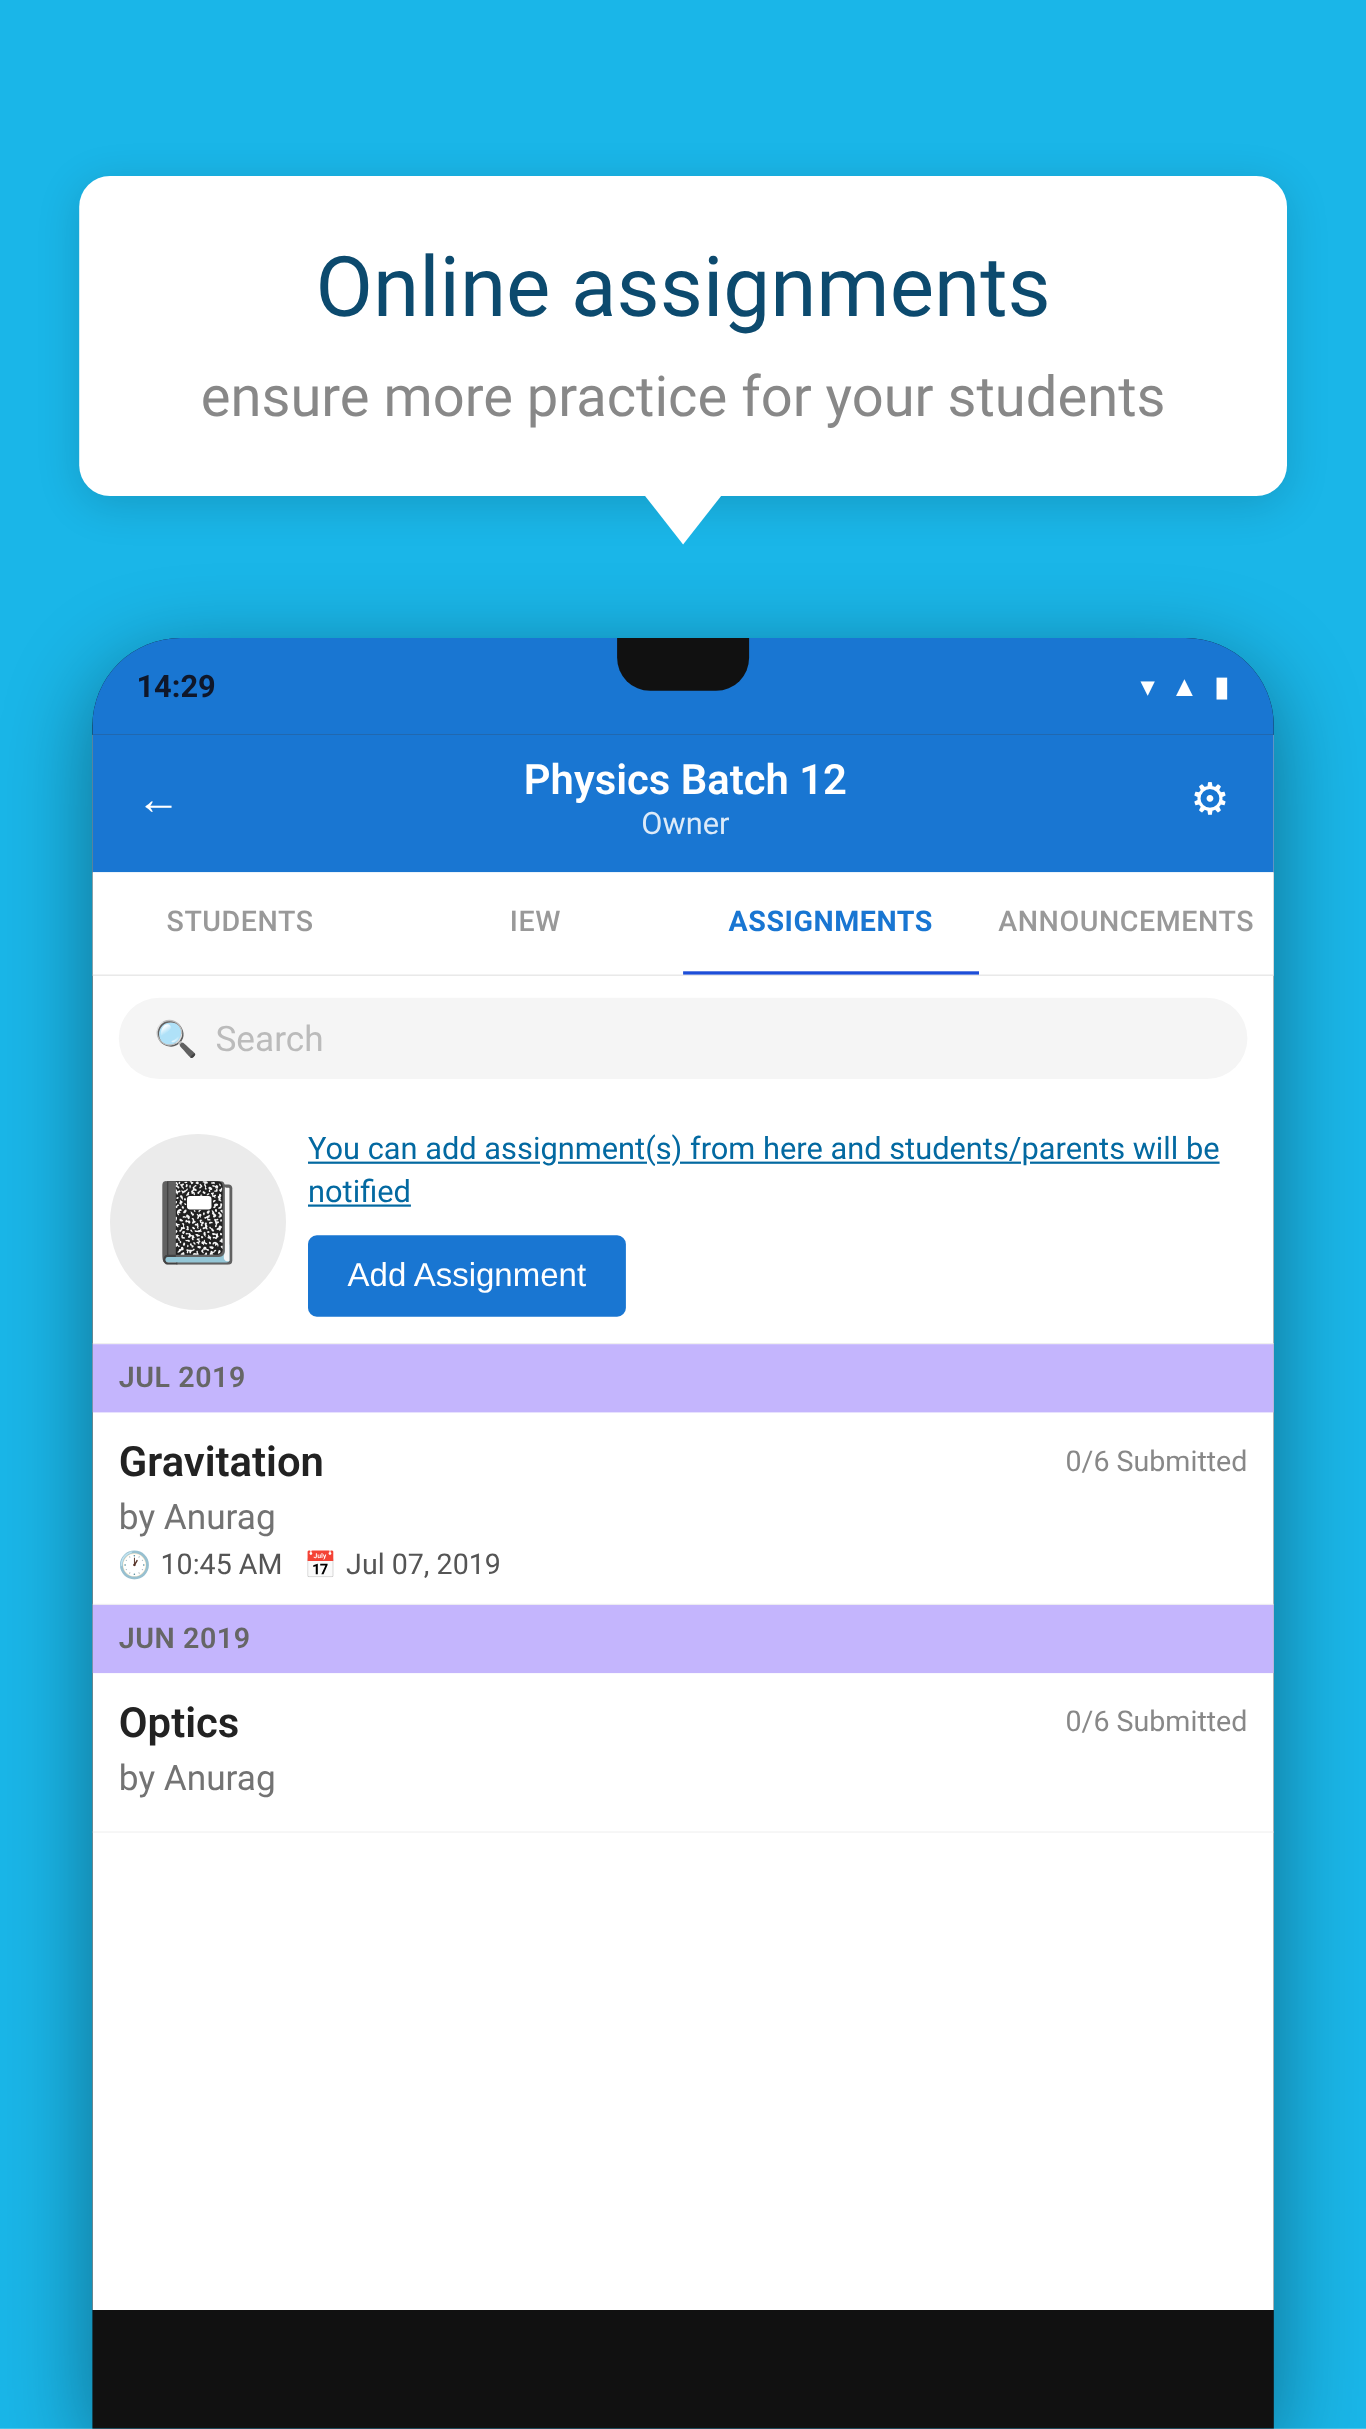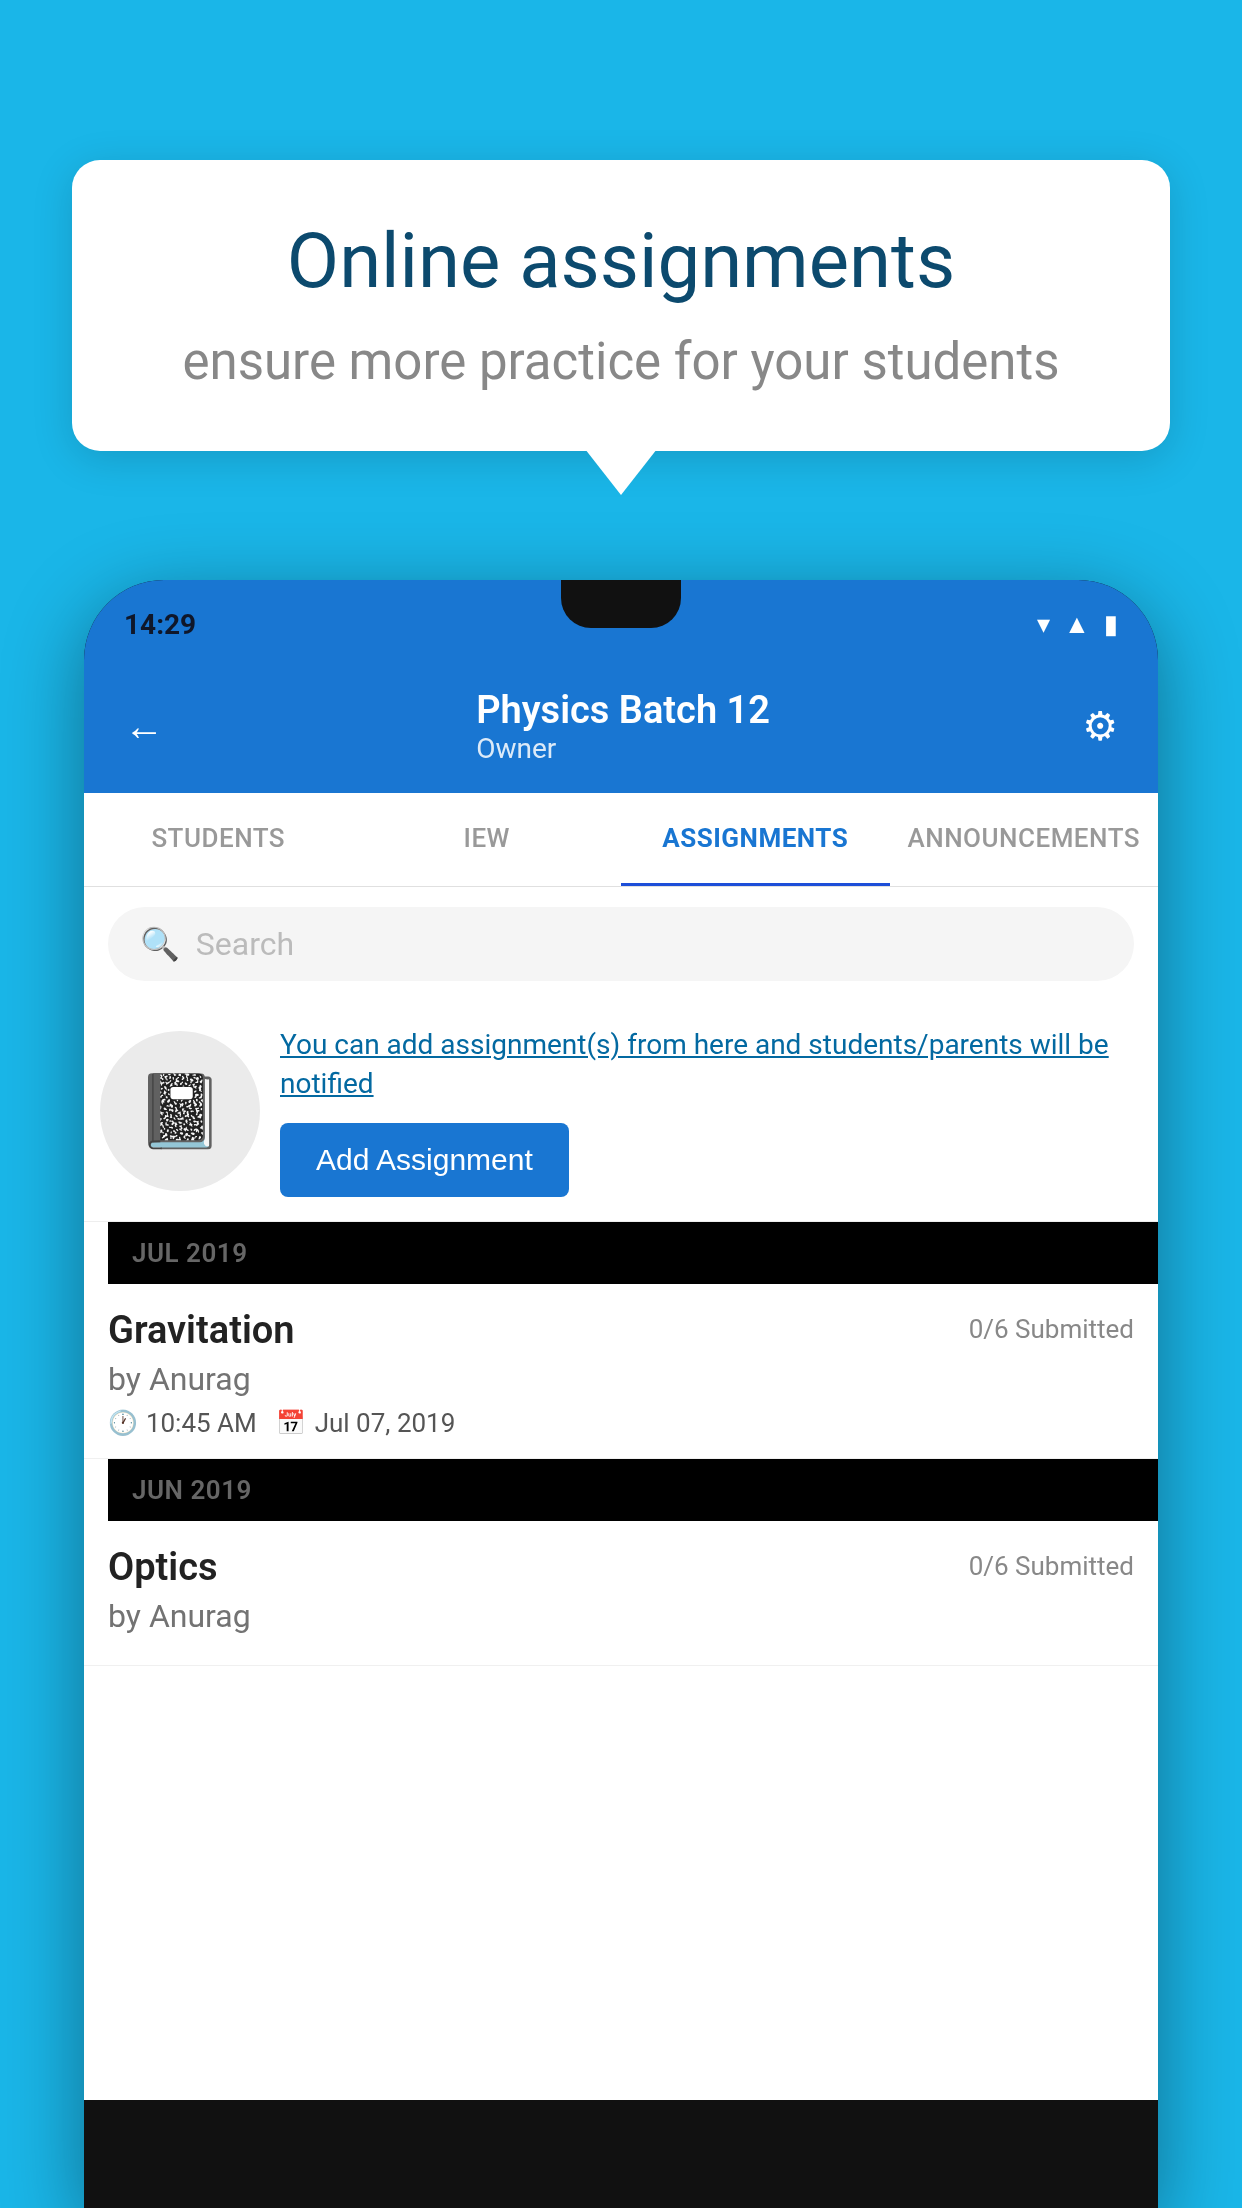--- a/index.html
+++ b/index.html
@@ -109,21 +109,21 @@
       display: flex;
       align-items: center;
       justify-content: space-between;
     }
     .back-btn {
       color: white;
       font-size: 40px;
       cursor: pointer;
     }
     .header-center {
-      text-align: left;
+      text-align: center;
     }
     .header-title {
       color: white;
       font-size: 38px;
       font-weight: 600;
     }
     .header-subtitle {
       color: rgba(255,255,255,0.85);
       font-size: 28px;
     }
@@ -219,27 +219,26 @@
       border: none;
       border-radius: 8px;
       padding: 20px 36px;
       font-size: 30px;
       font-weight: 500;
       cursor: pointer;
     }
 
     
     .section-header {
-      background: #000000;
+      background: #c4b5fd;
       padding: 16px 24px;
       font-size: 26px;
       font-weight: 600;
       color: #666;
       letter-spacing: 0.5px;
-      margin-left: 24px;
     }
 
     
     .assignment-item {
       padding: 24px 24px 20px;
       border-bottom: 1px solid #f0f0f0;
     }
     .assignment-top-row {
       display: flex;
       justify-content: space-between;

